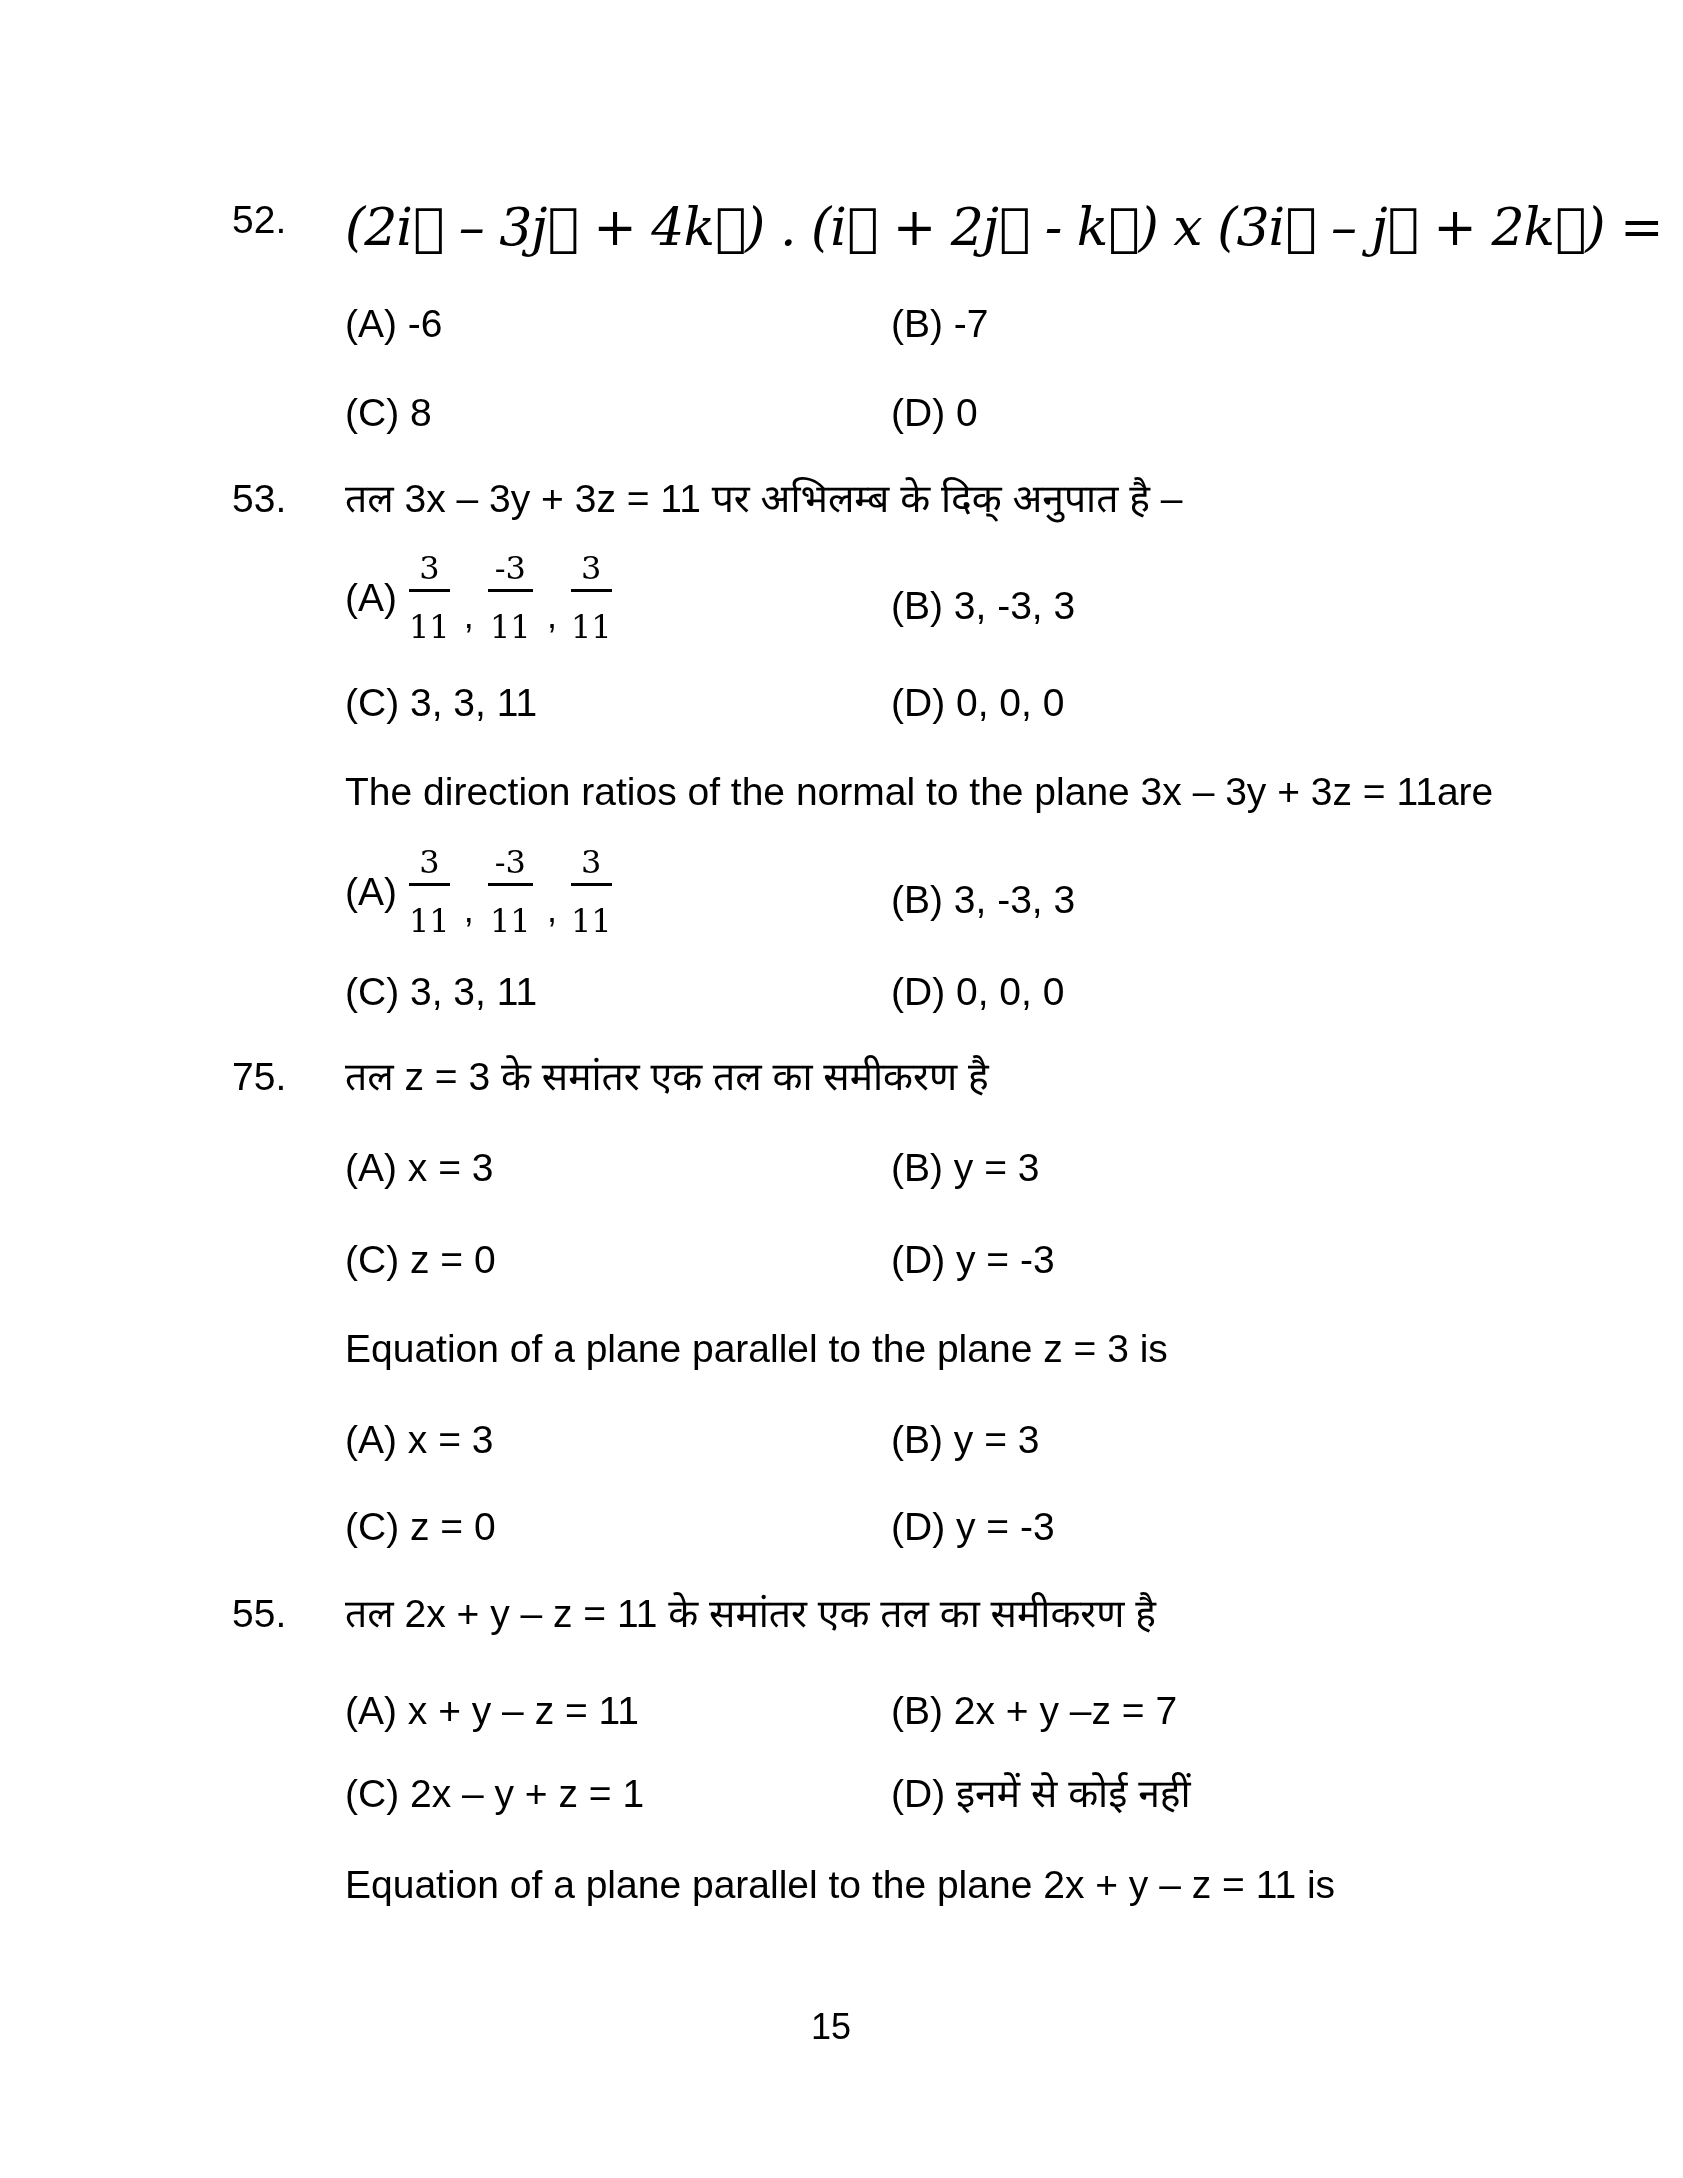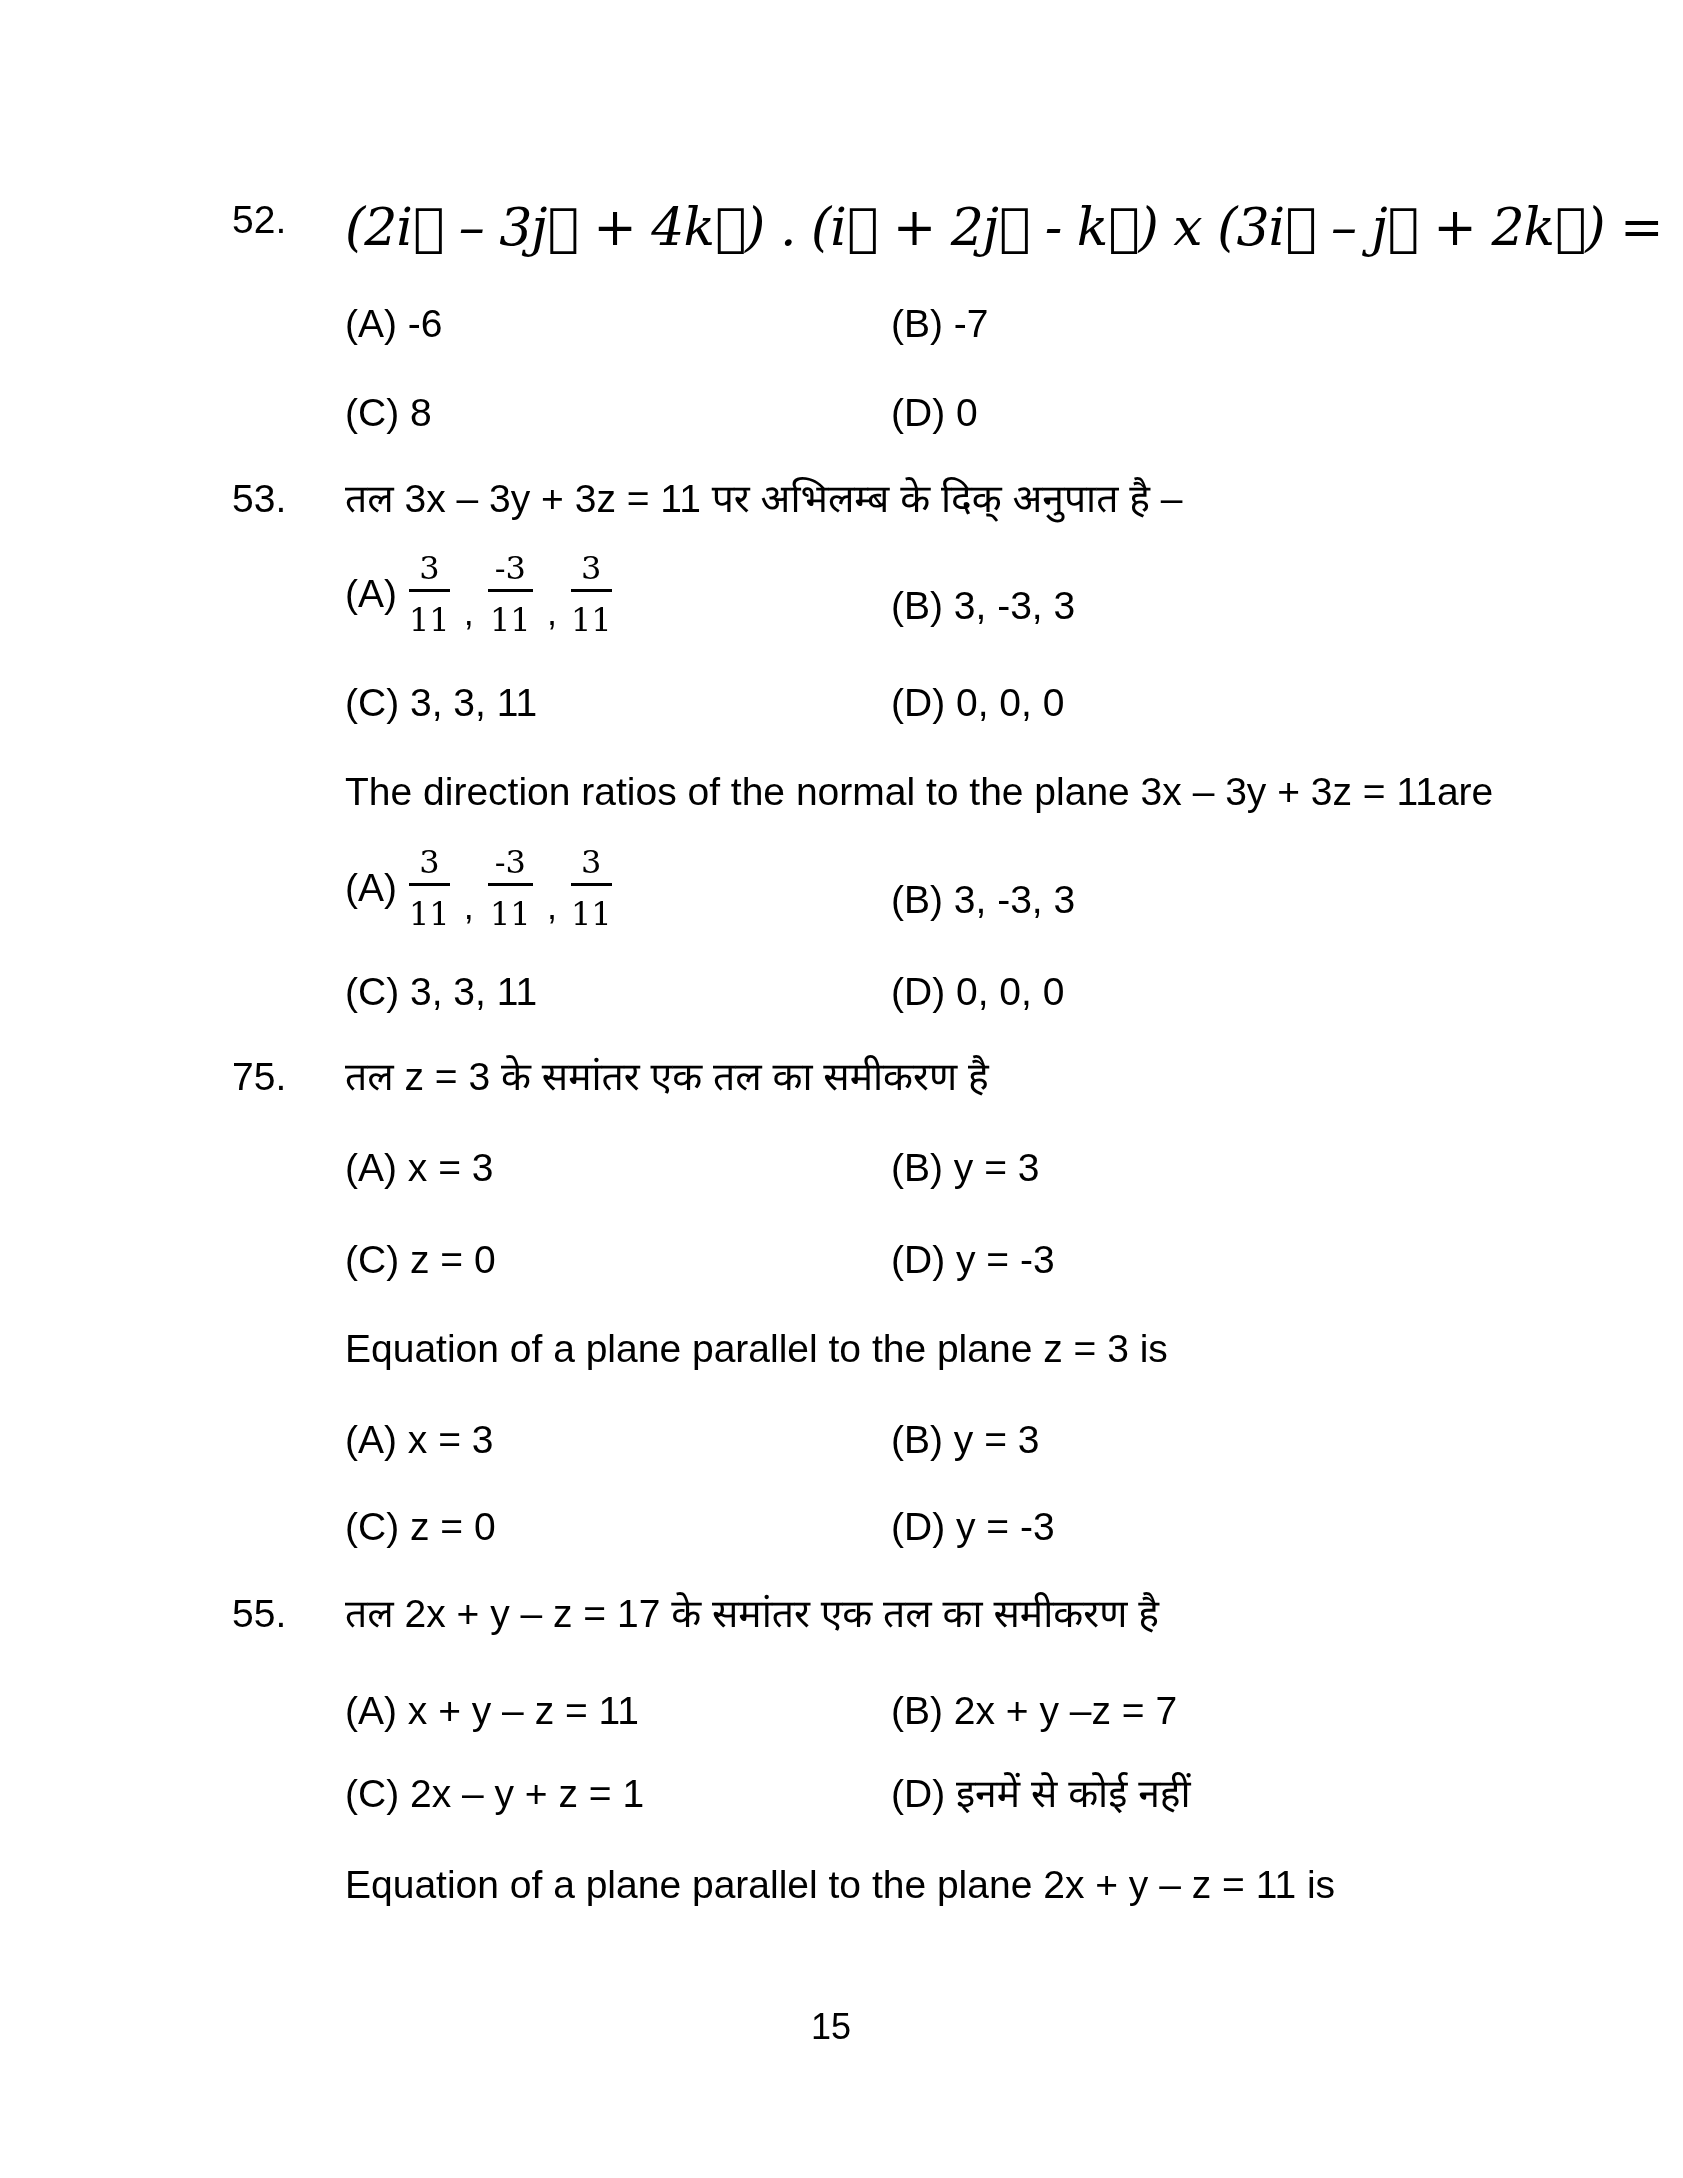--- a/index.html
+++ b/index.html
@@ -15,21 +15,21 @@
   .optB{position:absolute;left:891px;}
   .formula{
     font-family:"DejaVu Serif",serif;font-style:italic;font-size:52px;letter-spacing:-1px;
   }
   .frac-opt{display:inline-flex;align-items:center;gap:12px;}
   .frac{
     font-family:"DejaVu Serif",serif;font-size:32px;line-height:1.05;
     display:inline-block;text-align:center;vertical-align:middle;
   }
   .fnum{display:block;border-bottom:3px solid #000;padding:0 7px 3px;}
-  .fden{display:block;padding-top:12px;}
+  .fden{display:block;padding-top:19px;}
   .fsep{position:relative;top:18px;margin:0 2px;font-size:36px;}
   .frac-row .optB{top:32px;}
   .pagenum{
     position:absolute;left:0;width:1662px;text-align:center;font-size:36px;
   }
 </style>
 </head>
 <body>
 
 <div class="row" style="top:198px">
@@ -120,21 +120,21 @@
   <span class="optA">(A) x = 3</span>
   <span class="optB">(B) y = 3</span>
 </div>
 <div class="row" style="top:1505px">
   <span class="optA">(C) z = 0</span>
   <span class="optB">(D) y = -3</span>
 </div>
 
 <div class="row" style="top:1592px">
   <span class="qnum">55.</span>
-  <span class="qbody">तल 2x + y – z = 17 के समांतर एक तल का समीकरण है</span>
+  <span class="qbody">तल 2x + y – z = 11 के समांतर एक तल का समीकरण है</span>
 </div>
 <div class="row" style="top:1689px">
   <span class="optA">(A) x + y – z = 11</span>
   <span class="optB">(B) 2x + y –z = 7</span>
 </div>
 <div class="row" style="top:1772px">
   <span class="optA">(C) 2x – y + z = 1</span>
   <span class="optB">(D) इनमें से कोई नहीं</span>
 </div>
 <div class="row" style="top:1863px">

